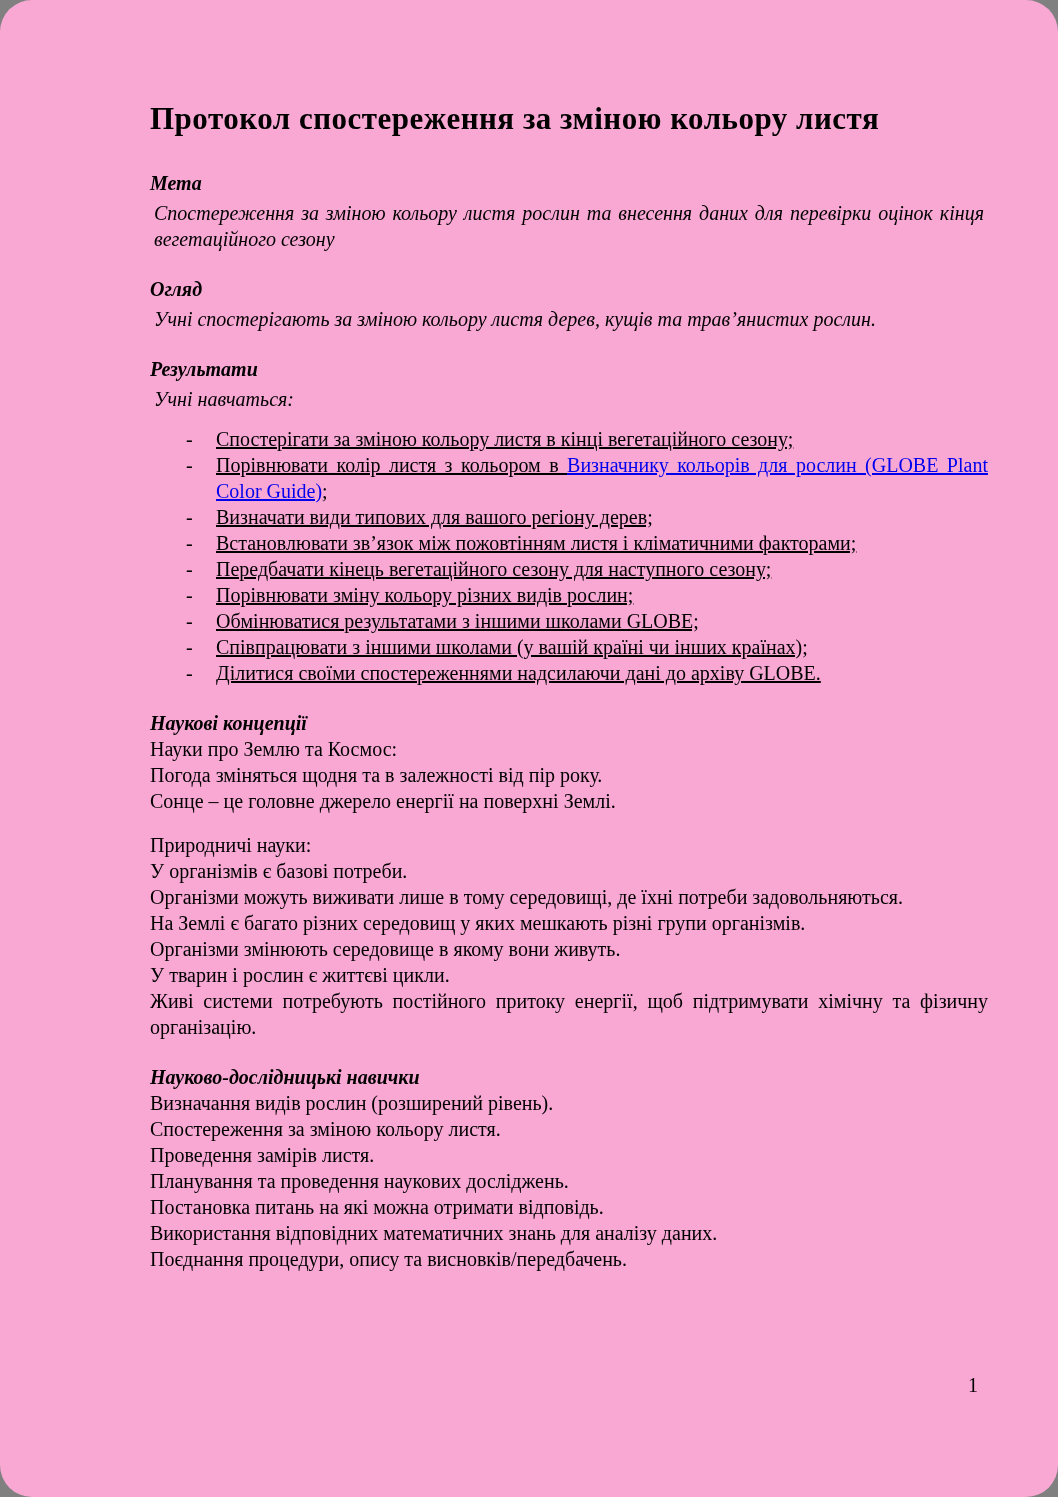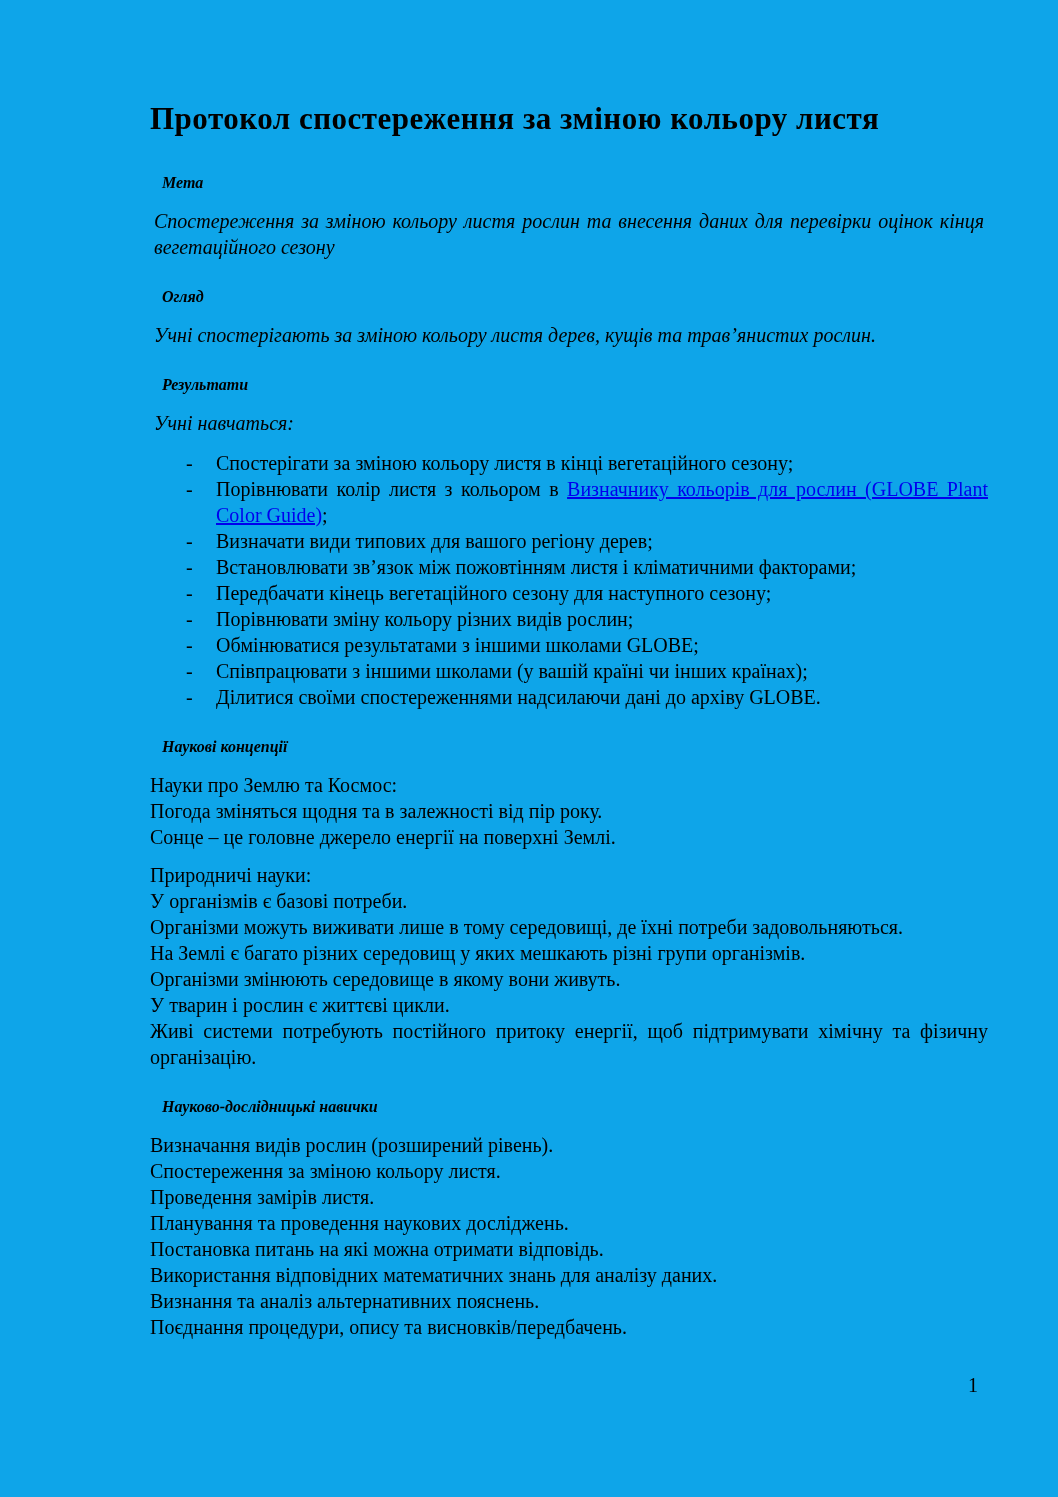--- a/index.html
+++ b/index.html
@@ -5,69 +5,71 @@
   html, body {
     margin: 0;
     padding: 0;
     background: #808080;
   }
   .page {
     position: relative;
     width: 1058px;
     height: 1497px;
     margin: 0 auto;
-    background: #0ea5e9;
+    background: #f9a8d4;
     box-sizing: border-box;
     padding: 100px 70px 0 150px;
     font-family: "Liberation Serif", serif;
     font-size: 20px;
     line-height: 26px;
     color: #000000;
     overflow: hidden;
+    border-radius: 32px;
   }
   .doc-title {
     font-size: 31px;
     line-height: 38px;
     font-weight: bold;
     margin: 0 0 32px 0;
     letter-spacing: 0.5px;
   }
   .section { margin-top: 24px; }
   .section-heading {
-    font-size: 16px;
+    font-size: 20px;
     line-height: 26px;
     font-weight: bold;
     font-style: italic;
-    margin: 12px;
+    margin: 0;
   }
   .para {
     margin: 4px;
     text-align: justify;
     font-style: italic;
   }
   .line-list p { margin: 0; text-align: justify; }
   .bullets { margin-top: 14px; }
   .bullet {
     display: flex;
     padding-left: 36px;
   }
   .bullet .marker {
     flex: 0 0 30px;
     width: 30px;
   }
   .bullet .bullet-text {
     flex: 1;
     text-align: justify;
+    text-decoration: underline;
   }
   .doc-link {
     color: #0000EE;
     text-decoration: underline;
     cursor: pointer;
   }
-  .group-late { margin-top: 12px; }
+  .group-late { margin-top: 18px; }
   .page-number {
     position: absolute;
     top: 1372px;
     right: 80px;
     font-size: 20px;
     line-height: 26px;
   }
 </style>
 </head>
 <body>
@@ -179,21 +181,20 @@
 
         <p>Проведення замірів листя.</p>
 
         <p>Планування та проведення наукових досліджень.</p>
 
         <p>Постановка питань на які можна отримати відповідь.</p>
 
         <p>Використання відповідних математичних знань для аналізу даних.</p>
 
 
-        <p>Визнання та аналіз альтернативних пояснень.</p>
 
         <p>Поєднання процедури, опису та висновків/передбачень.</p>
       </div>
   </div>
 
   <div class="page-number">1</div>
 
 </div>
 
 </body></html>

